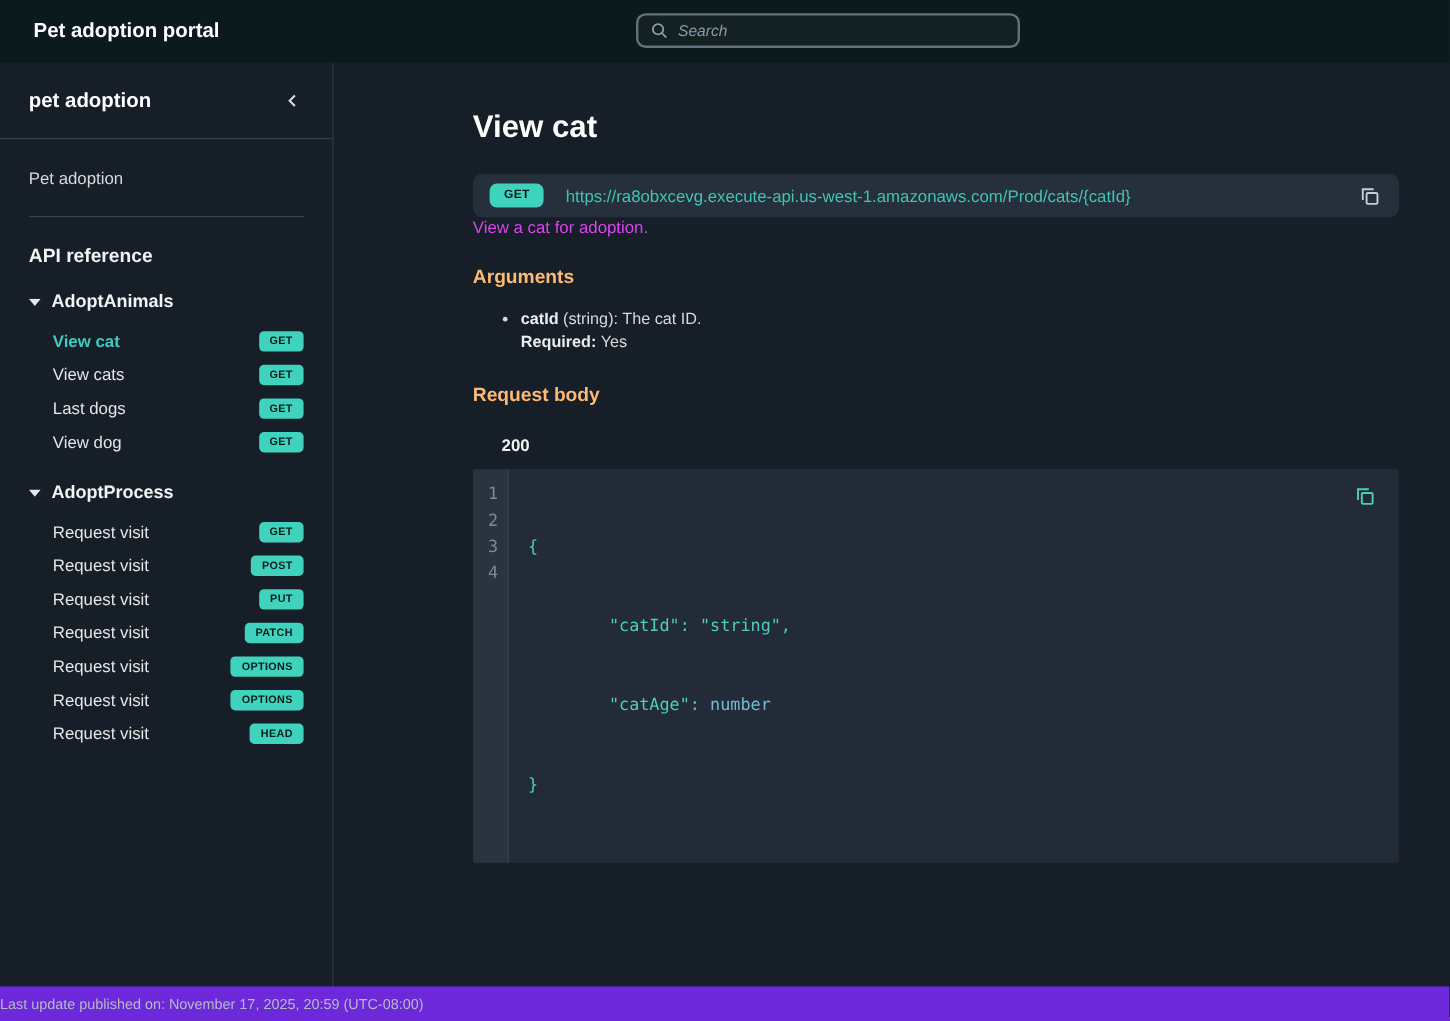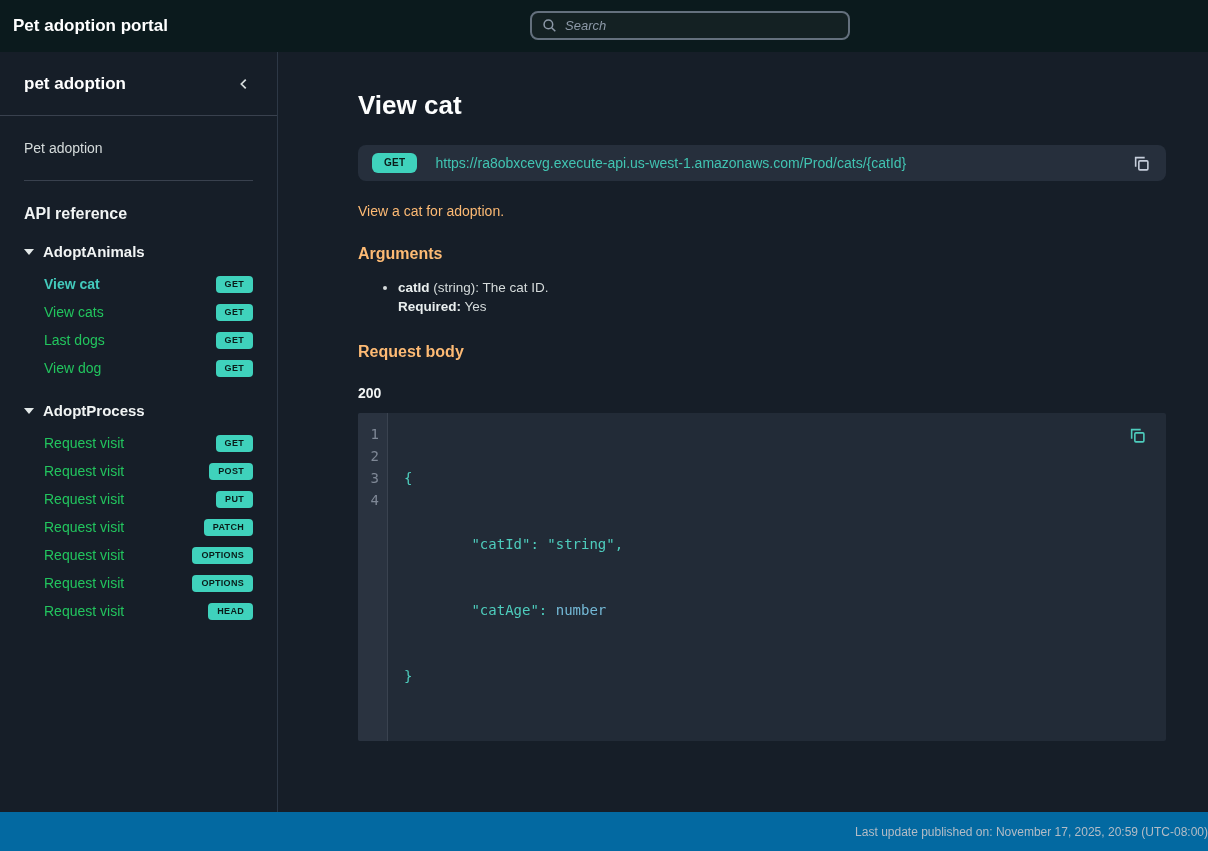--- a/index.html
+++ b/index.html
@@ -9,40 +9,40 @@
     background:#161e28;
     font-family:"Liberation Sans", sans-serif;
     position:relative;
     color:#d5dbdb;
   }
 
   
   .topbar {
     height:52px; background:#0b1a1d;
     display:flex; align-items:center;
-    padding:0 13px; position:relative;
+    padding:0 28px; position:relative;
   }
   .topbar-title { color:#ffffff; font-size:17px; font-weight:bold; }
   .searchbox {
     position:absolute; left:530px; top:11px;
     width:320px; height:29px;
     background:#142123;
     border:2px solid #64707d; border-radius:8px;
     display:flex; align-items:center; gap:8px;
     padding:0 10px; color:#8d99a8;
   }
   .searchbox svg { flex:0 0 auto; }
   .searchbox input {
     flex:1; background:transparent; border:none; outline:none;
     color:#d5dbdb; font-size:13px; font-style:italic; font-family:inherit;
   }
   .searchbox input::placeholder { color:#8d99a8; font-style:italic; }
 
   
-  .layout { display:flex; height:799px; }
+  .layout { display:flex; height:799px;gap:36px; }
 
   
   .sidebar { width:278px; border-right:1px solid #2d3846; display:flex; flex-direction:column; background:#161e28; }
   .side-head {
     height:64px; padding:0 22px 0 24px;
     display:flex; align-items:center; justify-content:space-between;
     border-bottom:1px solid #39414e;
   }
   .side-title { font-size:17px; font-weight:bold; color:#ffffff; }
   .collapse-btn { background:none; border:none; color:#d5dbdb; cursor:pointer; display:flex; padding:4px; }
@@ -52,21 +52,21 @@
   .side-divider { border:none; border-top:1px solid #39414e; margin:24px 0; }
   .group-head {
     display:flex; align-items:center; gap:9px;
     margin:20px 0 10px; color:#f1f4f4; font-weight:bold; font-size:15px; cursor:pointer;text-align:right;
   }
   .group-head:first-of-type { margin-top:22px; }
   .side-item {
     display:flex; align-items:center; justify-content:space-between;
     padding:5px 0 5px 20px; cursor:pointer; min-height:28px;
   }
-  .side-item-label { font-size:14px; color:#22c55e; }
+  .side-item-label { font-size:14px; color:#e5e5e5; }
   .side-item.active .side-item-label { color:#43cabc; font-weight:bold; }
   .badge {
     font-size:9px; font-weight:bold; letter-spacing:.3px;
     color:#0a1c19; background:#3fd2bc;
     border-radius:4px; padding:4px 9px; line-height:1;
   }
 
   
   .main { flex:1; padding:0 42px 0 80px; overflow:hidden; }
   .op-title { font-size:26px; font-weight:bold; color:#fdfefe; margin-top:38px; }
@@ -74,46 +74,46 @@
     margin-top:24px; height:36px; background:#262f3c; border-radius:8px;
     display:flex; align-items:center; gap:18px; padding:0 14px;
   }
   .badge-lg {
     font-size:10px; font-weight:bold; letter-spacing:.3px;
     color:#0a1c19; background:#3fd2bc;
     border-radius:6px; padding:5px 12px; line-height:1;
   }
   .endpoint-url { color:#41c4b2; font-size:14px; text-decoration:none; cursor:pointer; }
   .copy-btn { margin-left:auto; background:none; border:none; color:#c6cedb; cursor:pointer; display:flex; padding:2px; }
-  .desc { color:#fdba74; font-size:14px; margin-top:22px; }
+  .desc { color:#d946ef; font-size:14px; }
   .sub-heading { font-size:16px; font-weight:bold; color:#fdba74; margin-top:26px; }
   .args-list { margin:16px 0 0 40px; color:#d5dbdb; font-size:13.5px; line-height:1.4; }
   .args-list b { color:#e9eeee; }
-  .status-code { font-size:14px; font-weight:bold; color:#f1f4f4; margin-top:24px; }
+  .status-code { font-size:14px; font-weight:bold; color:#f1f4f4; margin-top:24px;margin-left:24px; }
 
   .code-block { position:relative; margin-top:12px; background:#222b37; display:flex; border-radius:2px; overflow:hidden; }
   .gutter {
     width:30px; background:#2a3340; border-right:1px solid #3a4350;
     text-align:right; padding:10px 8px 10px 0;
     color:#7f8896; font-family:"DejaVu Sans Mono", monospace;
     font-size:14px; line-height:22px; user-select:none;
   }
   .gutter span { display:block; }
   .code-lines {
     flex:1; padding:10px 16px;
     font-family:"DejaVu Sans Mono", monospace; font-size:14px; line-height:22px;
     color:#4ecdbd; white-space:pre;
   }
   .tok-alt { color:#74b9d6; }
   .code-copy { position:absolute; top:12px; right:18px; background:none; border:none; color:#4ecdbd; cursor:pointer; display:flex; padding:2px; }
 
   
   .footer {
-    position:absolute; left:0; bottom:0; width:100%; height:39px;
-    background:#0369a1; display:flex; align-items:center; justify-content:flex-end;
+    position:absolute; left:0; bottom:0; width:100%; height:29px;
+    background:#6d28d9; display:flex; align-items:center; justify-content:flex-start;
     color:#b3bcc6; font-size:12px; z-index:5;
   }
 </style>
 </head>
 <body>
 
 <header class="topbar">
   <div class="topbar-title">Pet adoption portal</div>
   <div class="searchbox">
     <svg width="15" height="15" viewBox="0 0 16 16" fill="none" stroke="currentColor" stroke-width="1.6">

